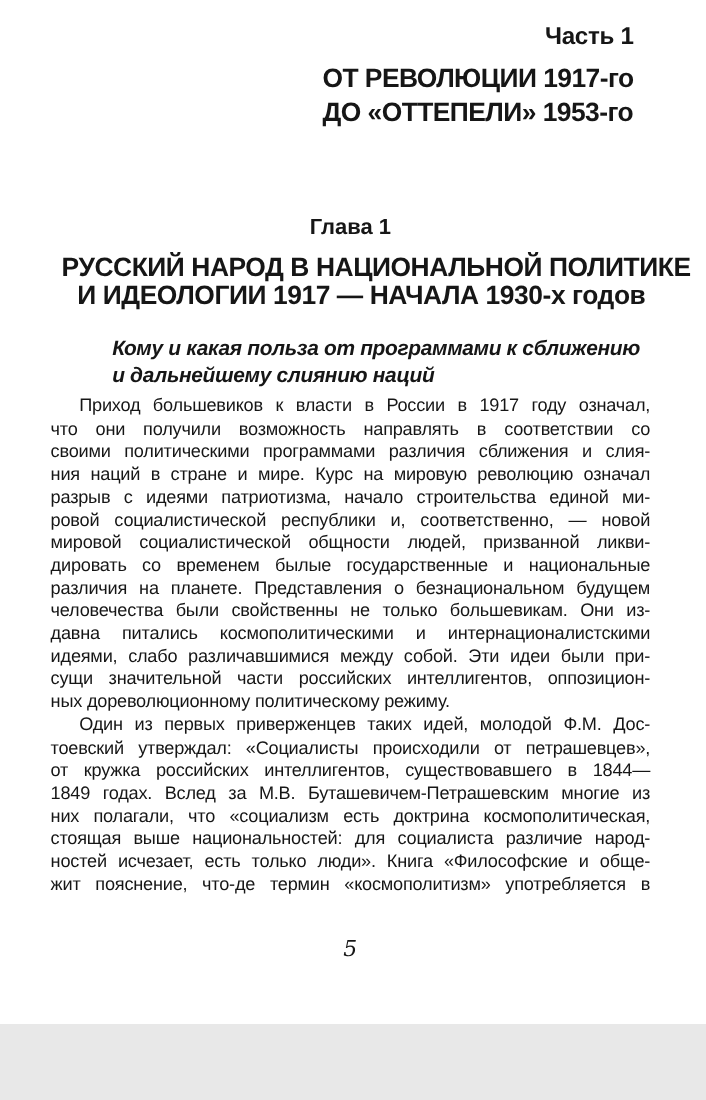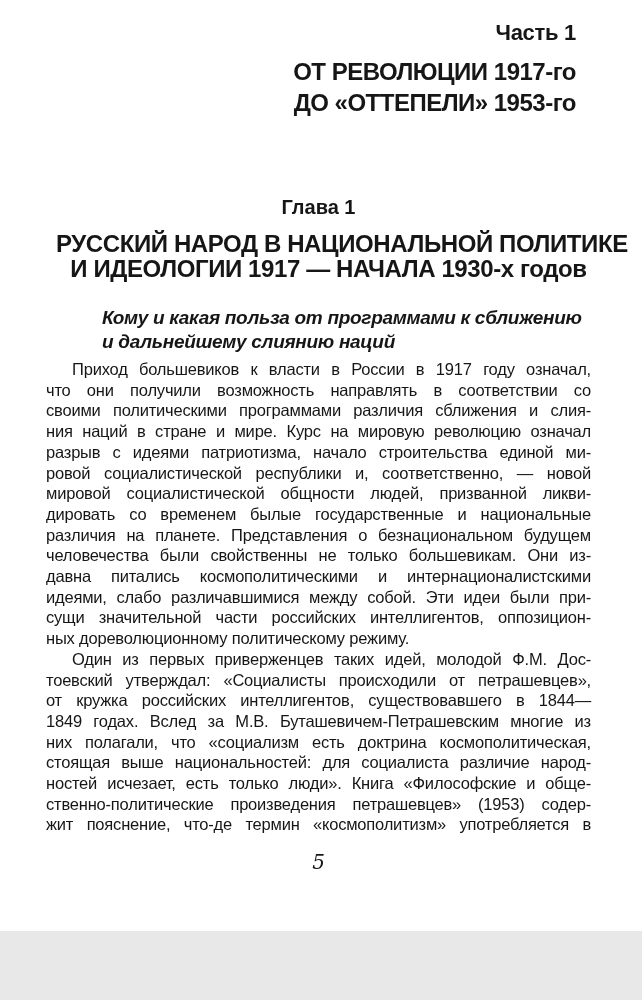--- a/index.html
+++ b/index.html
@@ -23,21 +23,21 @@
     right: 66px;
     font-size: 22px;
     font-weight: bold;
     letter-spacing: -0.3px;
     white-space: nowrap;
   }
   .part-title {
     position: absolute;
     top: 56px;
     right: 66px;
-    text-align: right;
+    text-align: left;
     font-size: 24px;
     font-weight: bold;
     line-height: 31px;
     letter-spacing: -0.5px;
     white-space: nowrap;
   }
   .chapter-label {
     position: absolute;
     top: 196px;
     left: 46px;
@@ -139,19 +139,18 @@
       <div class="body-line">идеями, слабо различавшимися между собой. Эти идеи были при-</div>
       <div class="body-line">сущи значительной части российских интеллигентов, оппозицион-</div>
       <div class="body-line para-end">ных дореволюционному политическому режиму.</div>
       <div class="body-line indent">Один из первых приверженцев таких идей, молодой Ф.М. Дос-</div>
       <div class="body-line">тоевский утверждал: «Социалисты происходили от петрашевцев»,</div>
       <div class="body-line">от кружка российских интеллигентов, существовавшего в 1844—</div>
       <div class="body-line">1849 годах. Вслед за М.В. Буташевичем-Петрашевским многие из</div>
       <div class="body-line">них полагали, что «социализм есть доктрина космополитическая,</div>
       <div class="body-line">стоящая выше национальностей: для социалиста различие народ-</div>
       <div class="body-line">ностей исчезает, есть только люди». Книга «Философские и обще-</div>
-      <div class="body-line">ственно-политические произведения петрашевцев» (1953) содер-</div>
       <div class="body-line">жит пояснение, что-де термин «космополитизм» употребляется в</div>
     </div>
 
   <div class="page-number">5</div>
 
 </div>
 
 </body></html>

